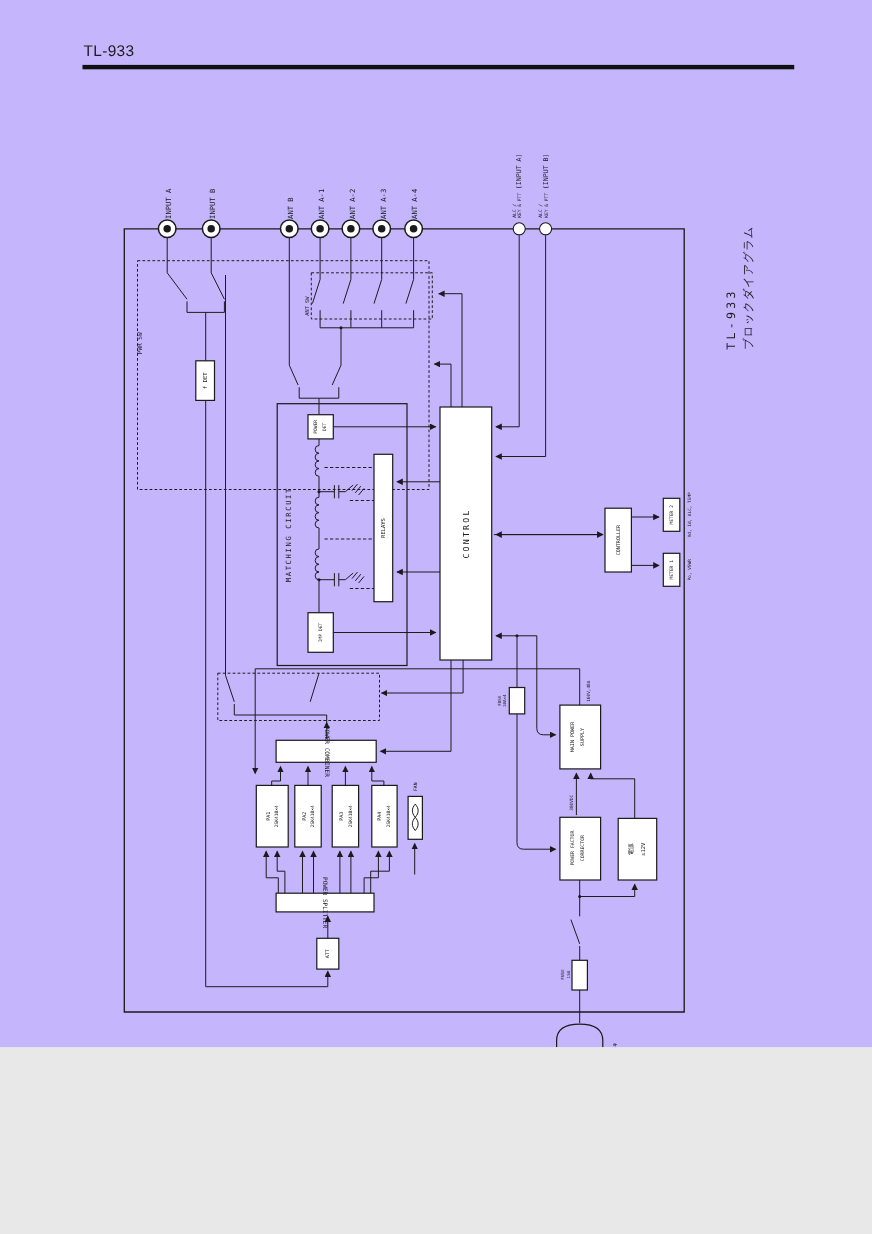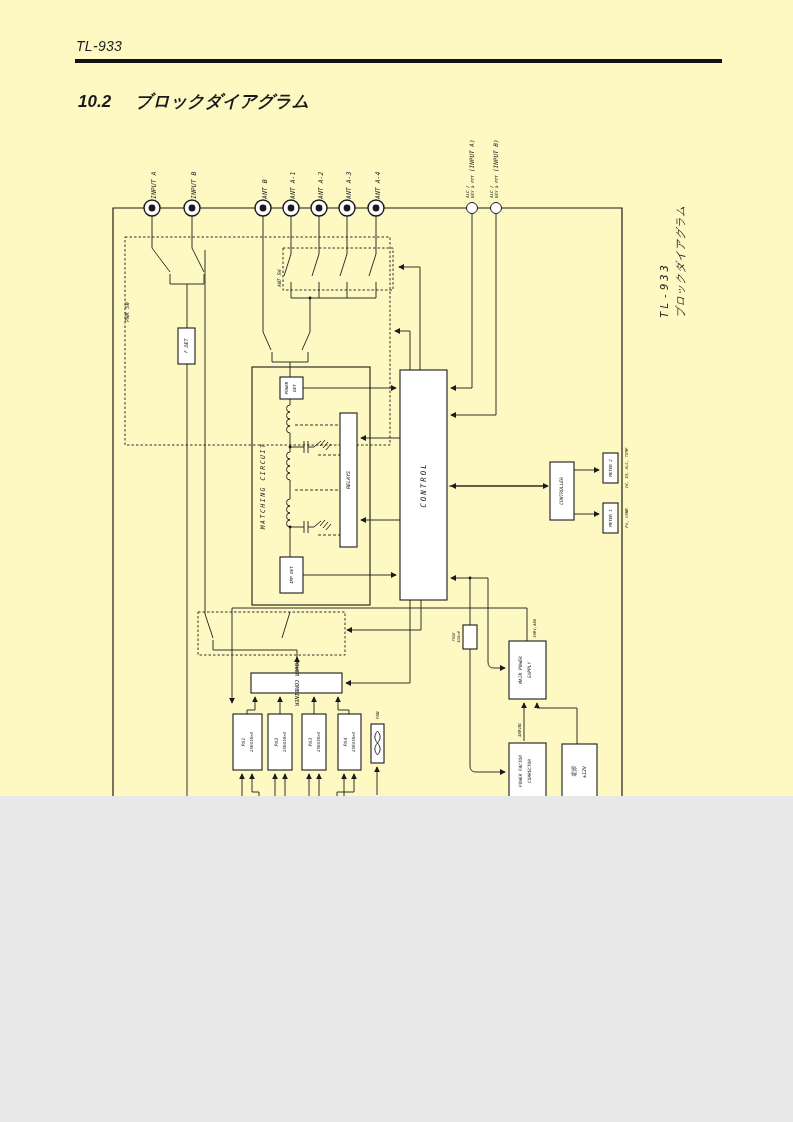--- a/index.html
+++ b/index.html
@@ -1,37 +1,34 @@
 <!DOCTYPE html>
 <html><head>
 <meta charset="utf-8">
 <style>
   html,body{margin:0;padding:0;background:#e8e8e8;}
-  .page{position:relative;width:793px;height:796px;background:#fef9c3;overflow:hidden;
-        font-family:"Liberation Sans",sans-serif;color:#1b1b1b;font-style:italic;}
+  .page{position:relative;width:793px;height:952px;background:#c4b5fd;overflow:hidden;
+        font-family:"Liberation Sans",sans-serif;color:#1b1b1b;}
   .hdr-model{position:absolute;left:76px;top:38px;font-size:14px;letter-spacing:.3px;}
   .hdr-rule{position:absolute;left:75px;top:59px;width:647px;height:4px;background:#111;}
   .heading{position:absolute;left:78px;top:90px;font-size:17px;font-weight:bold;}
   .heading .num{margin-right:24px;}
   .footer{position:absolute;left:78px;top:1058px;font-size:13px;}
   .footer .num{margin-left:26px;}
   .footer .ttl{margin-left:8px;}
   svg{position:absolute;left:0;top:0;}
   svg text{fill:#1b1b1b;font-family:"DejaVu Sans Mono",monospace;}
 </style>
 </head>
 <body>
 
 <div class="page">
 
   <div class="hdr-model">TL-933</div>
   <div class="hdr-rule"></div>
-  <div class="heading">
-    <span class="num">10.2</span><span>ブロックダイアグラム</span>
-  </div>
 
   <svg width="793" height="1122" viewBox="0 0 793 1122">
     <defs>
       <marker id="arr" markerWidth="7" markerHeight="7" refX="5.2" refY="3" orient="auto" markerUnits="userSpaceOnUse">
         <path d="M0,0 L6,3 L0,6 Z" fill="#1b1b1b"></path>
       </marker>
     </defs>
 
     <path d="M113,208 H622 V920 H113 Z" fill="none" stroke="#1b1b1b" stroke-width="1.2"></path>
 

